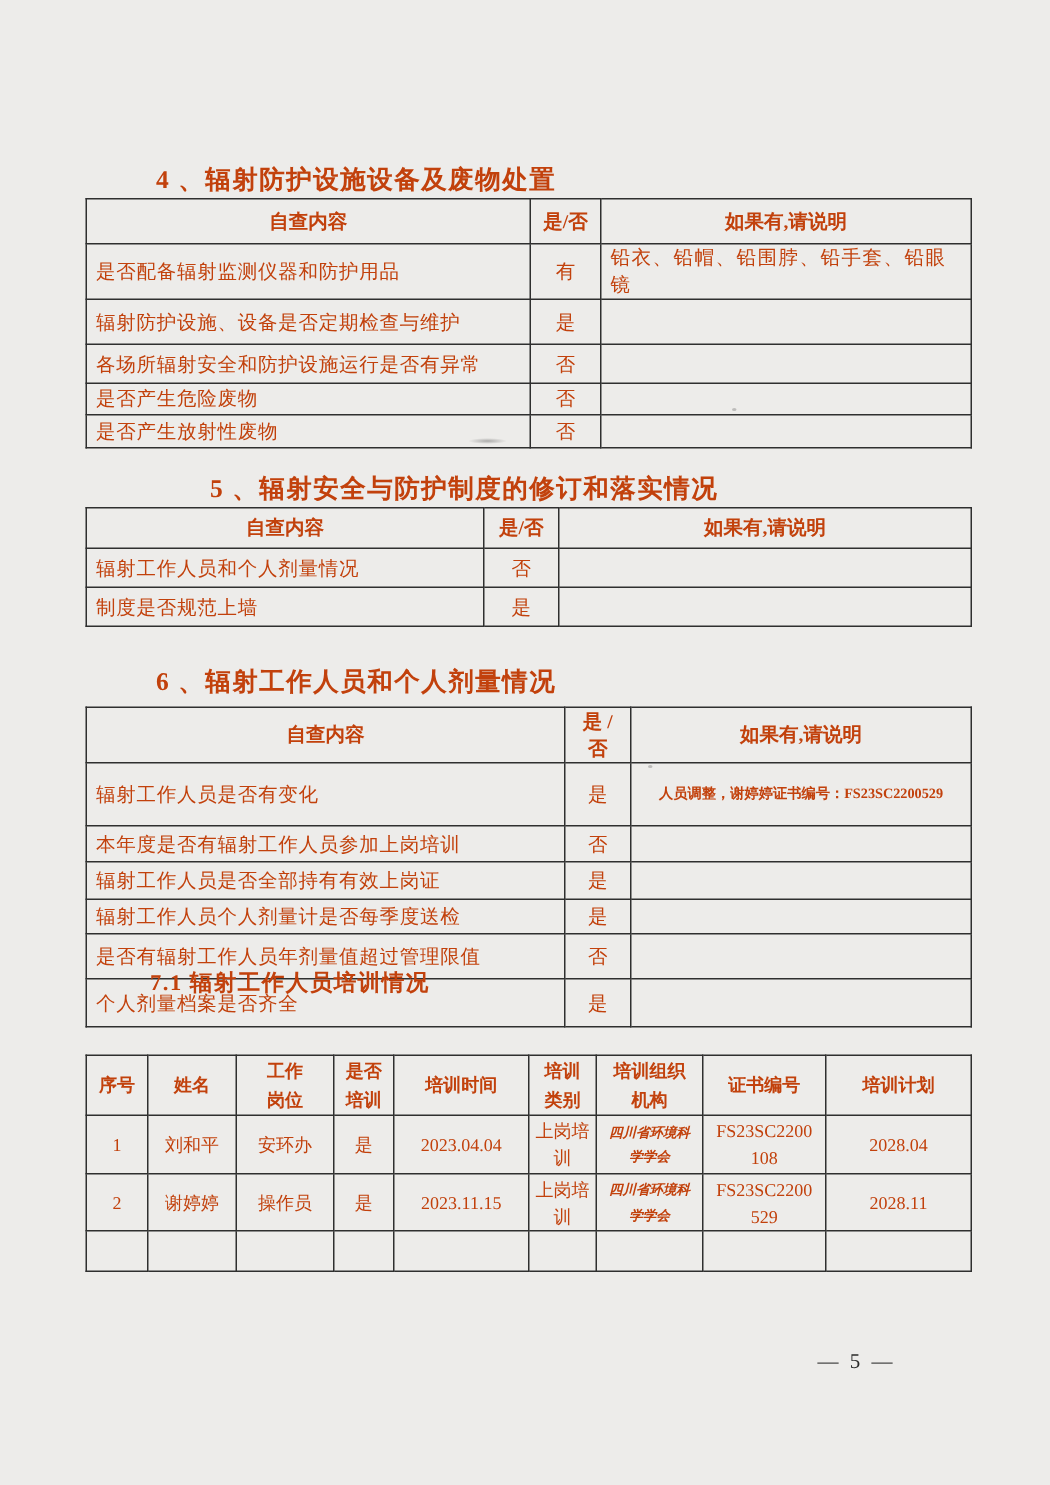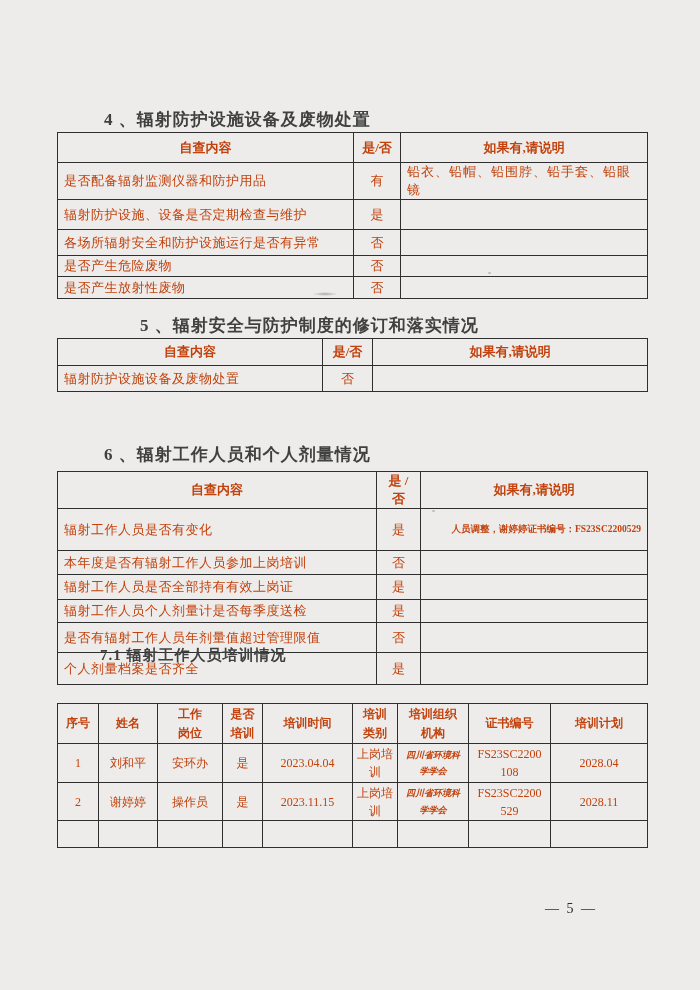--- a/index.html
+++ b/index.html
@@ -13,21 +13,21 @@
   }
   .page{
     position:absolute;inset:0;
     background:#edecea;
   }
   .sec-title{
     position:absolute;
     font-weight:bold;
     font-size:17px;
     letter-spacing:1px;
-    color:#404040;
+    color:#c2410c;
     white-space:nowrap;
   }
   table{
     position:absolute;
     border-collapse:collapse;
     table-layout:fixed;
     width:590px;
     left:57px;
     font-size:13px;
     color:#c2410c;
@@ -35,21 +35,21 @@
   td,th{
     border:1.5px solid #2f2f2f;
     padding:0 6px;
     vertical-align:middle;
     overflow:hidden;
   }
   th{font-weight:bold;text-align:center;font-size:13px;}
   td.q{text-align:left;letter-spacing:0.5px;margin-top:40px;}
   td.a{text-align:center;}
   td.note{text-align:left;letter-spacing:1px;margin-top:48px;}
-  td.note-small{font-size:9.5px;text-align:right;font-weight:bold;letter-spacing:0;}
+  td.note-small{font-size:9.5px;text-align:center;font-weight:bold;letter-spacing:0;}
   .pre{white-space:pre-line;}
   
   #table7{font-size:12px;}
   #table7 th{font-size:12px;line-height:1.55;}
   #table7 td{text-align:center;padding:0 2px;line-height:1.5;}
   #table7 td.org{font-size:9px;font-weight:bold;line-height:1.8;font-style:italic;}
   .footer-page{
     position:absolute;
     left:545px;top:901px;
     font-size:14px;
@@ -125,22 +125,27 @@
         <col style="width:50px">
         <col style="width:275px">
       </colgroup>
     <tbody>
         <tr style="height:27px">
       <th>自查内容</th>
       <th>是/否</th>
       <th>如果有,请说明</th>
     </tr>
     <tr style="height:26px">
-      <td class="q">辐射防护设施设备及废物处置</td>
-      <td class="a">否</td>
+      <td class="q">辐射工作人员和个人剂量情况</td>
+      <td class="a">否</td>
+      <td class="note"></td>
+    </tr>
+    <tr style="height:26px">
+      <td class="q">制度是否规范上墙</td>
+      <td class="a">是</td>
       <td class="note"></td>
     </tr>
   </tbody>
     </table>
 
   <div class="sec-title" style="left:104px;top:443px;">6 、辐射工作人员和个人剂量情况</div>
   <table id="table3" style="top:471px;">
     <colgroup>
         <col style="width:319px">
         <col style="width:44px">

